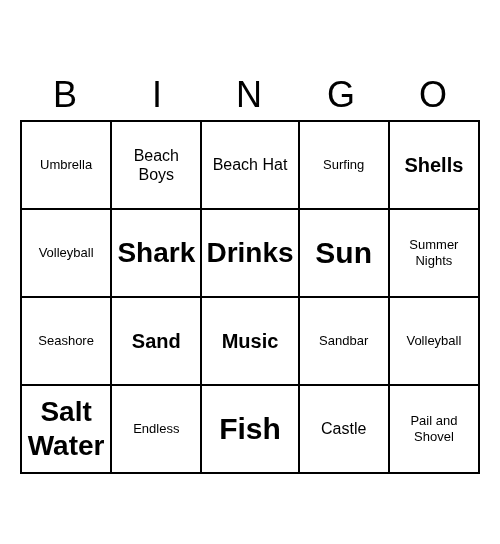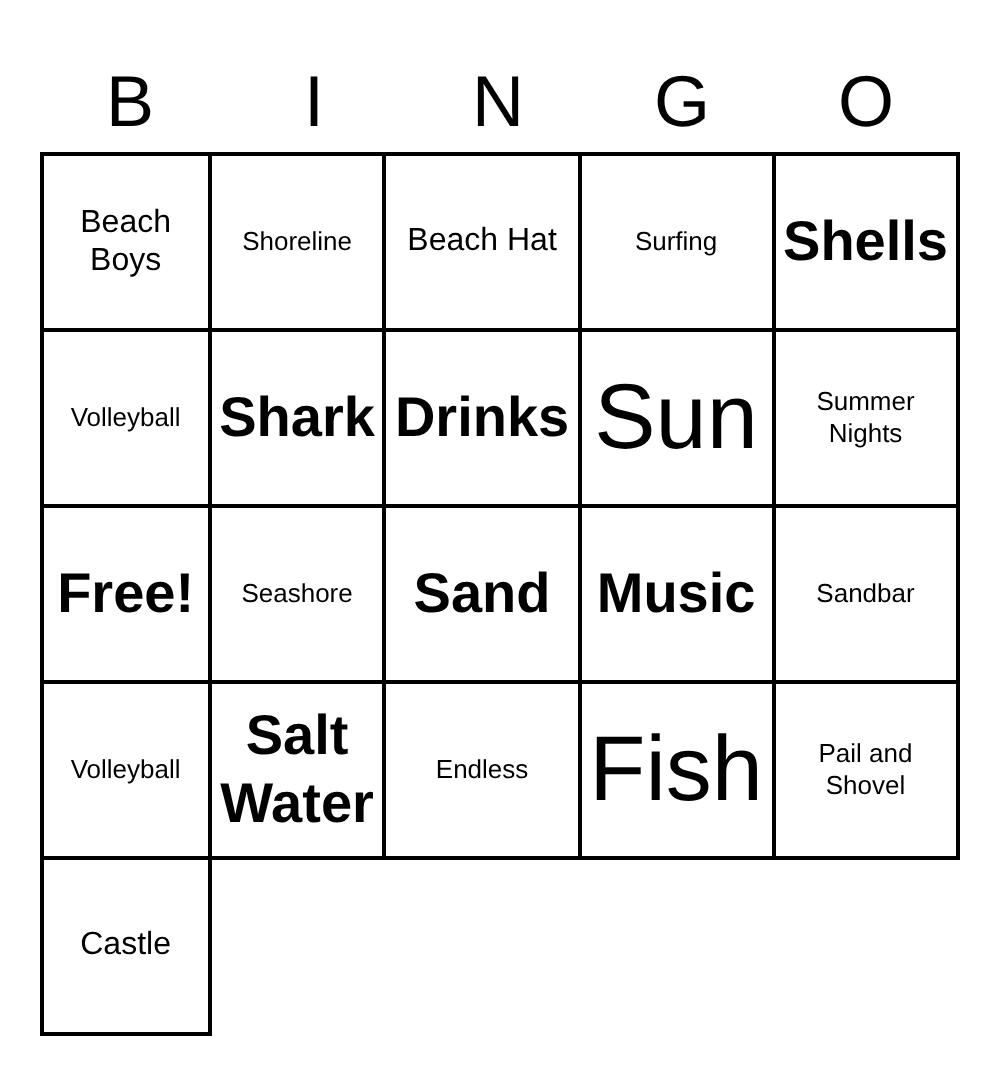--- a/index.html
+++ b/index.html
@@ -69,46 +69,46 @@
     .size-medium {
       font-size: 16px;
     }
 
     .size-large {
       font-size: 28px;
       font-weight: bold;
     }
 
     .size-xlarge {
-      font-size: 28px;
+      font-size: 20px;
       font-weight: bold;
     }
 
     .size-xxlarge {
-      font-size: 46px;
-      font-weight: normal;
+      font-size: 30px;
+      font-weight: bold;
     }
   </style>
 </head>
 <body>
 
 <div class="bingo-card">
   <div class="bingo-header">
   <div class="header-cell">B</div>
       <div class="header-cell">I</div>
       <div class="header-cell">N</div>
       <div class="header-cell">G</div>
       <div class="header-cell">O</div>
     </div>
   <div class="bingo-grid">
+  <div class="cell">
+        <span class="cell-text size-small">Umbrella</span>
+      </div>
       <div class="cell">
         <span class="cell-text size-medium">Beach Boys</span>
-      </div>
-      <div class="cell">
-        <span class="cell-text size-small">Shoreline</span>
       </div>
       <div class="cell">
         <span class="cell-text size-medium">Beach Hat</span>
       </div>
       <div class="cell">
         <span class="cell-text size-small">Surfing</span>
       </div>
       <div class="cell">
         <span class="cell-text size-xlarge">Shells</span>
       </div>
@@ -121,23 +121,20 @@
       <div class="cell">
         <span class="cell-text size-large">Drinks</span>
       </div>
       <div class="cell">
         <span class="cell-text size-xxlarge">Sun</span>
       </div>
       <div class="cell">
         <span class="cell-text size-small">Summer Nights</span>
       </div>
       <div class="cell">
-        <span class="cell-text size-large">Free!</span>
-      </div>
-      <div class="cell">
         <span class="cell-text size-small">Seashore</span>
       </div>
       <div class="cell">
         <span class="cell-text size-xlarge">Sand</span>
       </div>
       <div class="cell">
         <span class="cell-text size-xlarge">Music</span>
       </div>
       <div class="cell">
         <span class="cell-text size-small">Sandbar</span>
@@ -148,19 +145,19 @@
       <div class="cell">
         <span class="cell-text size-large">Salt Water</span>
       </div>
       <div class="cell">
         <span class="cell-text size-small">Endless</span>
       </div>
       <div class="cell">
         <span class="cell-text size-xxlarge">Fish</span>
       </div>
       <div class="cell">
-        <span class="cell-text size-small">Pail and Shovel</span>
+        <span class="cell-text size-medium">Castle</span>
       </div>
       <div class="cell">
-        <span class="cell-text size-medium">Castle</span>
+        <span class="cell-text size-small">Pail and Shovel</span>
       </div>
     </div>
 </div>
 
 </body></html>

